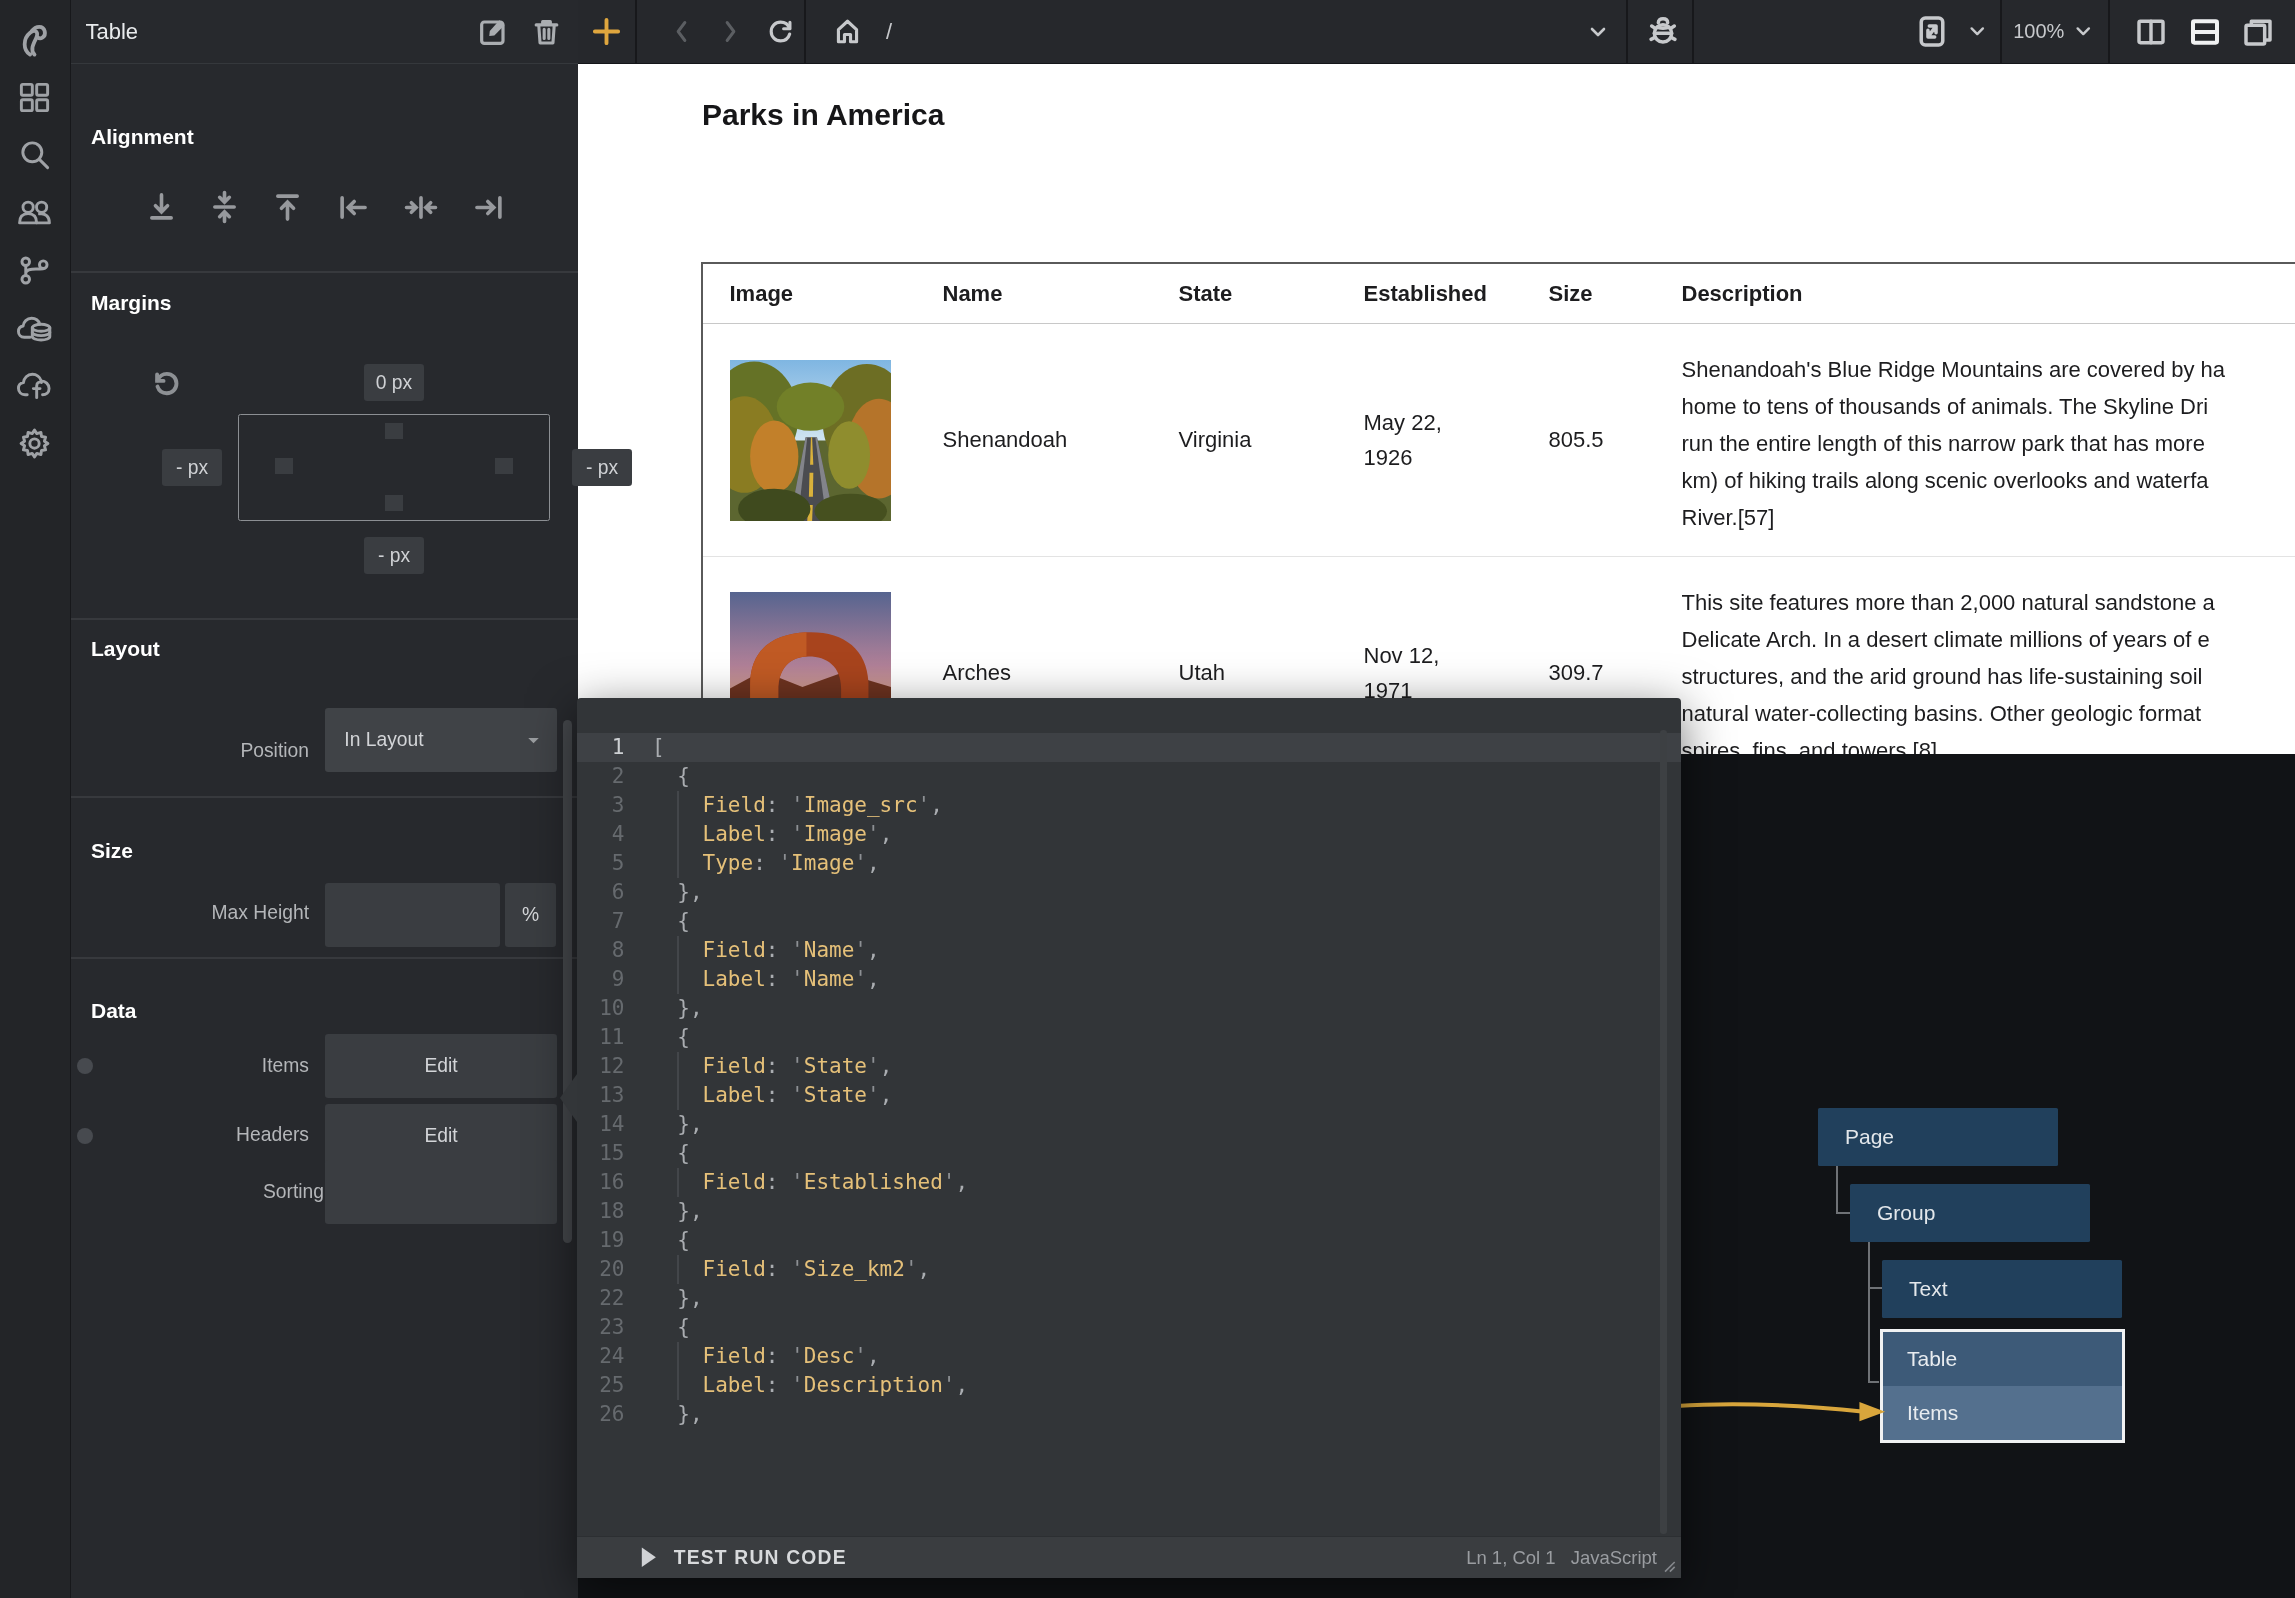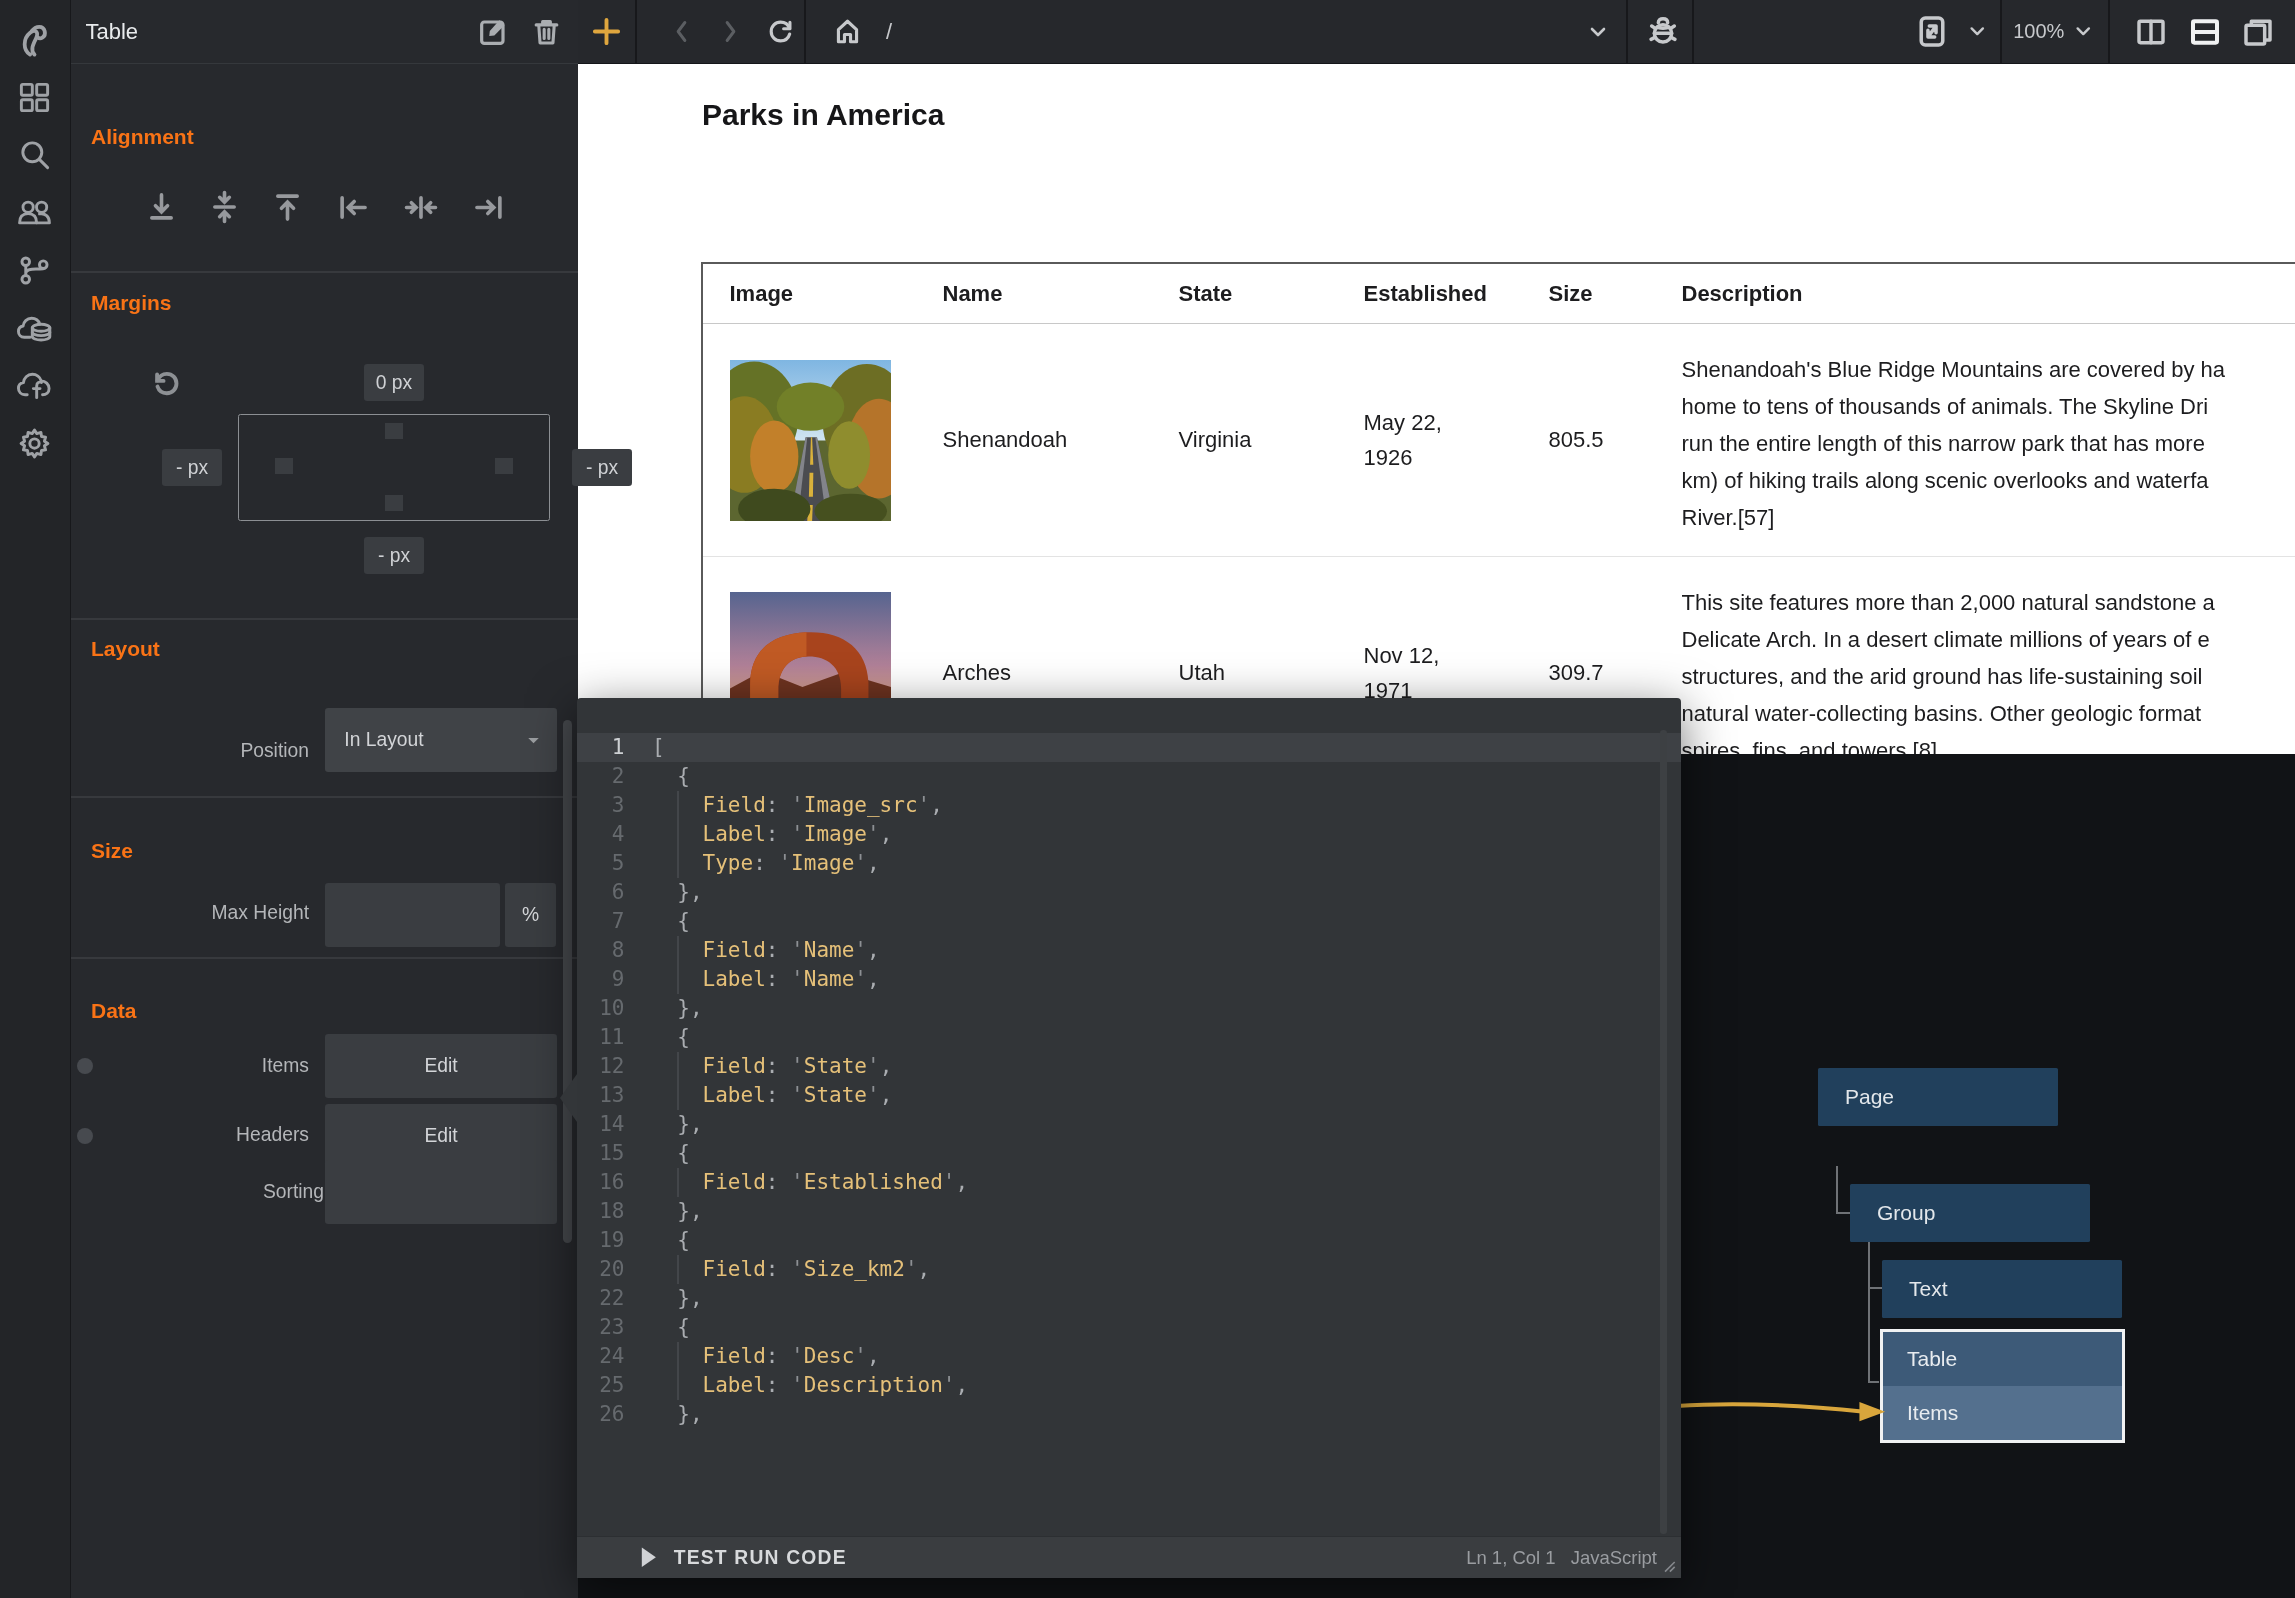--- a/index.html
+++ b/index.html
@@ -16,21 +16,21 @@
   .rail-btn svg { stroke:#9fa2a6; fill:none; stroke-width:2; stroke-linecap:round; stroke-linejoin:round; }
 
   
   #panel { left:71px; top:0; width:507px; height:1599px; background:#27292d; z-index:25; }
   #panel-title { position:absolute; left:0; top:0; width:507px; height:64px;
     border-bottom:1.6px solid #35383c; display:flex; align-items:center; }
   #panel-title .t { color:#e9ebed; font-size:22px; margin-left:14.5px; }
   .title-icons { position:absolute; right:16px; top:0; height:64px; display:flex; align-items:center; gap:22.5px; }
   .title-icons svg { stroke:#aaadb1; fill:none; stroke-width:2.4; stroke-linecap:round; stroke-linejoin:round; }
 
-  .sec-label { position:absolute; left:20px; color:#f97316; font-size:21px; font-weight:bold; }
+  .sec-label { position:absolute; left:20px; color:#ffffff; font-size:21px; font-weight:bold; }
   .sep { position:absolute; left:0; width:507px; height:1.6px; background:#37393d; }
 
   .al-row { position:absolute; left:76px; top:183px; width:354px; display:flex; gap:34px; }
   .al-btn { width:34px; height:48px; display:flex; align-items:center; justify-content:center; }
   .al-btn svg { stroke:#97999d; fill:none; stroke-width:3; stroke-linecap:round; }
 
   .chip { position:absolute; background:#3a3d41; color:#cfd1d4; font-size:19.3px;
     display:flex; align-items:center; justify-content:center; border-radius:3.2px; }
   #margin-box { position:absolute; left:167px; top:414px; width:312px; height:107px;
     border:1.6px solid #8c8f93; border-radius:2.4px; }
@@ -456,21 +456,21 @@
 </div>
 
 <div class="abs" id="canvas-dark"></div>
 
 <div class="conn" style="left:1836px; top:1166px; width:1.6px; height:47px"></div>
 <div class="conn" style="left:1836px; top:1212px; width:13.7px; height:1.6px"></div>
 <div class="conn" style="left:1868px; top:1242px; width:1.6px; height:141px"></div>
 <div class="conn" style="left:1868px; top:1287px; width:13.7px; height:1.6px"></div>
 <div class="conn" style="left:1868px; top:1381px; width:11.3px; height:1.6px"></div>
 
-<div class="node" style="left:1818px; top:1068px">Page</div>
+<div class="node" style="left:1818px; top:1108px">Page</div>
 <div class="node" style="left:1850px; top:1184px">Group</div>
 <div class="node" style="left:1882px; top:1260px">Text</div>
 <div id="tree-table-wrap">
   <div class="nrow" style="background:#3d5a78">Table</div>
   <div class="nrow" style="background:#54708e">Items</div>
 </div>
 
 <svg class="abs" id="bind-arrow" width="217" height="39" viewBox="0 0 270 48">
   <path d="M4 16 C 90 10, 190 18, 238 23" stroke="#d9a63c" stroke-width="5" fill="none"></path>
   <polygon points="232,11 264,23 232,35" fill="#d9a63c"></polygon>

